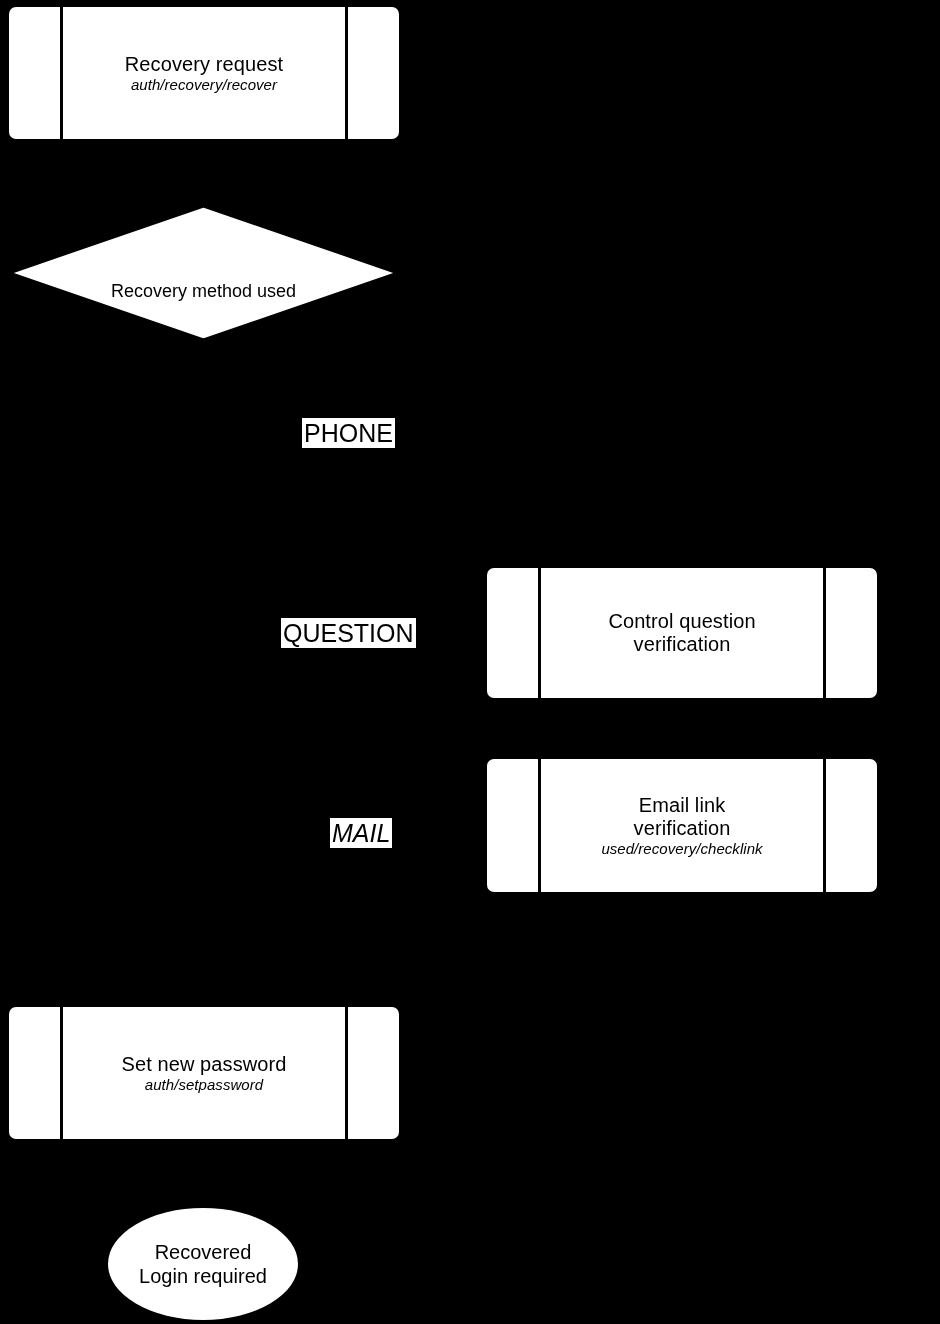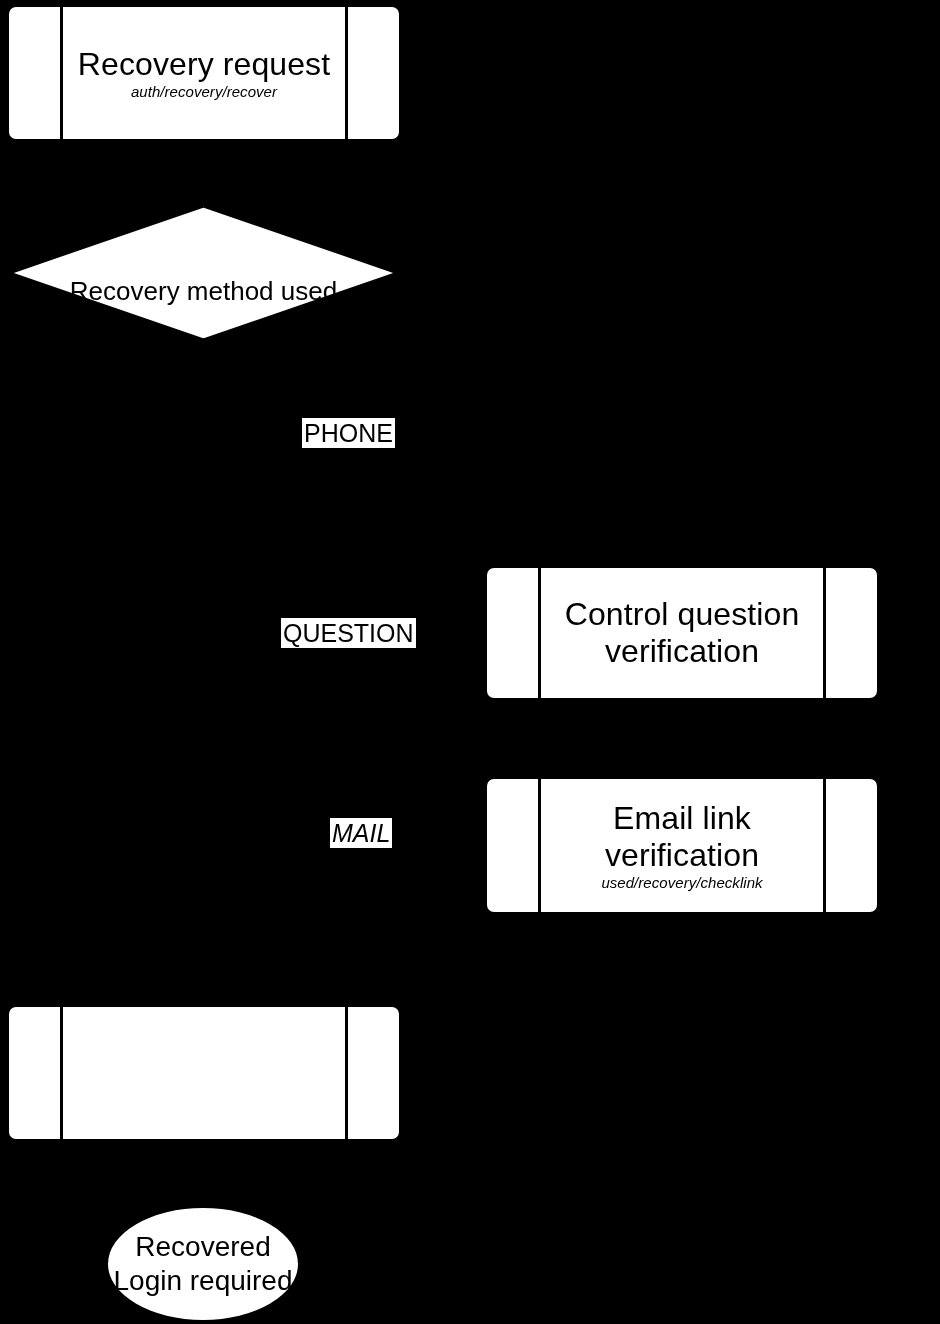--- a/index.html
+++ b/index.html
@@ -47,21 +47,21 @@
 
   .node-text {
     position: relative;
     z-index: 2;
     text-align: center;
     color: #000000;
     line-height: 1.16;
     padding: 0 6px;
   }
   .node-title {
-    font-size: 32px;
+    font-size: 20px;
     font-weight: 400;
     letter-spacing: 0.1px;
     white-space: pre-line;
   }
   .node-sub {
     font-size: 15px;
     font-style: italic;
     font-weight: 400;
     letter-spacing: 0.05px;
   }
@@ -75,40 +75,40 @@
   }
   .diamond-shape {
     position: absolute;
     left: 0; top: 0;
     width: 100%;
     height: 100%;
   }
   .diamond-label {
     position: relative;
     z-index: 2;
-    font-size: 26px;
+    font-size: 18px;
     color: #000000;
     text-align: center;
     white-space: nowrap;
     margin-top: 36px;
   }
 
   
   .terminal {
     position: absolute;
     box-sizing: border-box;
     background: #ffffff;
     border: 3px solid #000000;
     border-radius: 50% / 50%;
     display: flex;
     align-items: center;
     justify-content: center;
     text-align: center;
     color: #000000;
-    font-size: 28px;
+    font-size: 20px;
     line-height: 1.2;
     white-space: pre-line;
   }
 
   
   .edge-label {
     position: absolute;
     background: #ffffff;
     color: #000000;
     font-size: 25px;
@@ -148,31 +148,35 @@
     <span class="bar bar-left"></span>
     <span class="bar bar-right"></span>
     <div class="node-text">
       <div class="node-title">Control question
 verification</div>
     </div>
   </div>
 
   <div class="edge-label" style="left:330px; top:818px;font-style:italic;">MAIL</div>
 
-  <div class="node" style="left:484px; top:776px; width:396px; height:139px;">
+  <div class="node" style="left:484px; top:756px; width:396px; height:139px;">
     <span class="bar bar-left"></span>
     <span class="bar bar-right"></span>
     <div class="node-text">
       <div class="node-title">Email link
 verification</div>
       <div class="node-sub">used/recovery/checklink</div>
     </div>
   </div>
 
   <div class="node" style="left:6px; top:1004px; width:396px; height:138px;">
     <span class="bar bar-left"></span>
     <span class="bar bar-right"></span>
+    <div class="node-text">
+      <div class="node-title">Set new password</div>
+      <div class="node-sub">auth/setpassword</div>
+    </div>
   </div>
 
   <div class="terminal" style="left:105px; top:1205px; width:196px; height:118px;">Recovered
 Login required</div>
 
 </div>
 
 </body></html>

